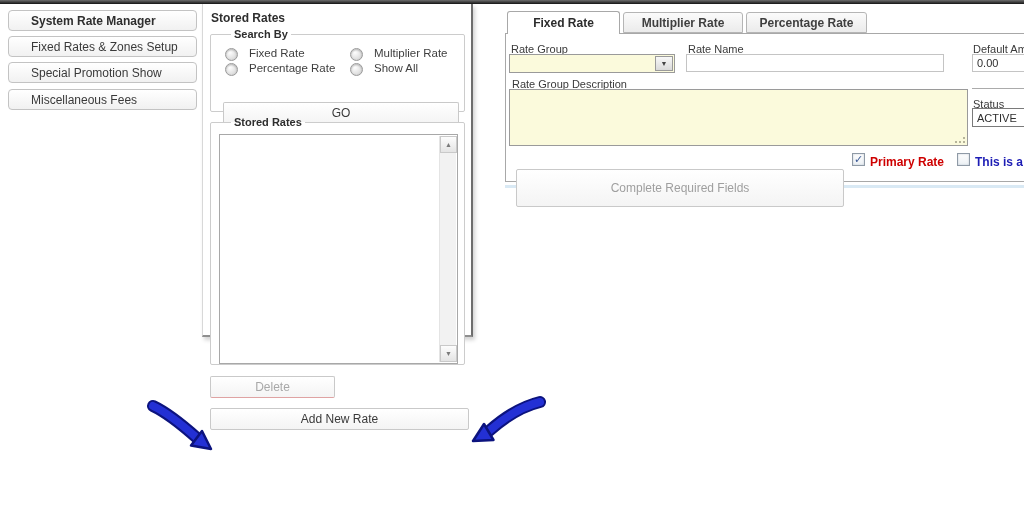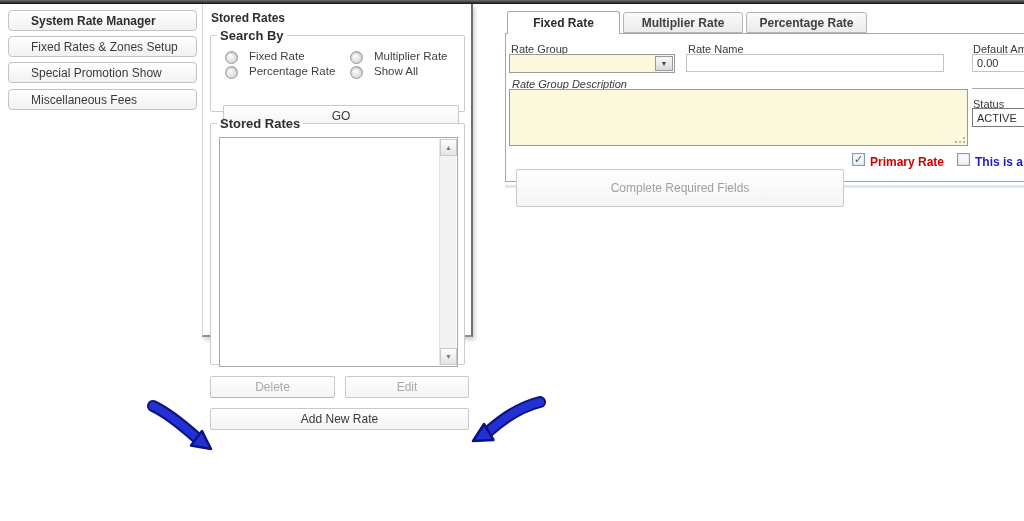--- a/index.html
+++ b/index.html
@@ -24,21 +24,21 @@
   .mid-panel{
     left:202px;top:4px;width:271px;height:333px;background:#fff;
     border-left:1px solid #d8d8d8;border-right:2px solid #6e6e6e;border-bottom:2px solid #8f8f8f;
     box-shadow:2px 3px 4px rgba(0,0,0,0.18);
   }
   .mid-heading{left:8px;top:7px;font-size:12px;font-weight:bold;color:#2e2e2e;}
   fieldset.grp{
     position:absolute;box-sizing:border-box;margin:0;padding:0;
     border:1px solid #cccccc;border-radius:2px;background:#fff;
   }
-  fieldset.grp legend{font-size:13px;font-weight:bold;color:#2e2e2e;margin-left:6px;padding:0 3px;}
+  fieldset.grp legend{font-size:11px;font-weight:bold;color:#2e2e2e;margin-left:20px;padding:0 3px;}
   .searchby{left:7px;top:24px;width:255px;height:84px;}
   .radio{
     position:absolute;width:11px;height:11px;border-radius:50%;
     border:1px solid #9a9a9a;background:radial-gradient(circle at 35% 30%,#ffffff,#cfcfcf);
     box-shadow:inset 0 1px 2px rgba(0,0,0,0.25);
   }
   .radio-label{position:absolute;font-size:11.5px;color:#3f3f3f;white-space:nowrap;}
   .btn{
     position:absolute;box-sizing:border-box;display:flex;align-items:center;justify-content:center;
     border:1px solid #c9c9c9;border-radius:2px;background:linear-gradient(#ffffff,#f4f4f4);
@@ -141,42 +141,41 @@
     <legend>Stored Rates</legend>
     <div class="listbox">
       <div class="vscroll">
         <div class="scroll-btn up">▲</div>
         <div class="scroll-btn down">▼</div>
       </div>
     </div>
   </fieldset>
 
   <div class="btn del-btn">Delete</div>
-  <div class="btn edit-btn">Edit</div>
   <div class="btn add-btn">Add New Rate</div>
 </div>
 
 <div class="abs tab tab1 active">Fixed Rate</div>
 <div class="abs tab tab2">Multiplier Rate</div>
 <div class="abs tab tab3">Percentage Rate</div>
 <div class="abs edit-panel"></div>
 <div class="abs panel-shadow"></div>
 
 <span class="fld-label" style="left:511px;top:43px;">Rate Group</span>
 <div class="txt-input req combo">
   <span class="combo-btn">▼</span>
 </div>
 
 <span class="fld-label" style="left:688px;top:43px;">Rate Name</span>
 <input class="txt-input" style="left: 686px; top: 54px; width: 258px; height: 18px;" value="">
 
 <span class="fld-label" style="left:973px;top:43px;">Default Amt</span>
 <input class="txt-input" style="left: 972px; top: 54px; width: 70px; height: 18px;" value="0.00">
 
-<span class="fld-label" style="left:512px;top:78px;font-style:italic;">Rate Group Description</span>
+<span class="fld-label" style="left:512px;top:78px;">Rate Group Description</span>
 <div class="txt-input req desc-area">
   <span class="grip">
       <i></i>
       <i></i>
       <i></i>
       <i></i>
     </span>
 </div>
 
 <div class="abs hline-status"></div>

